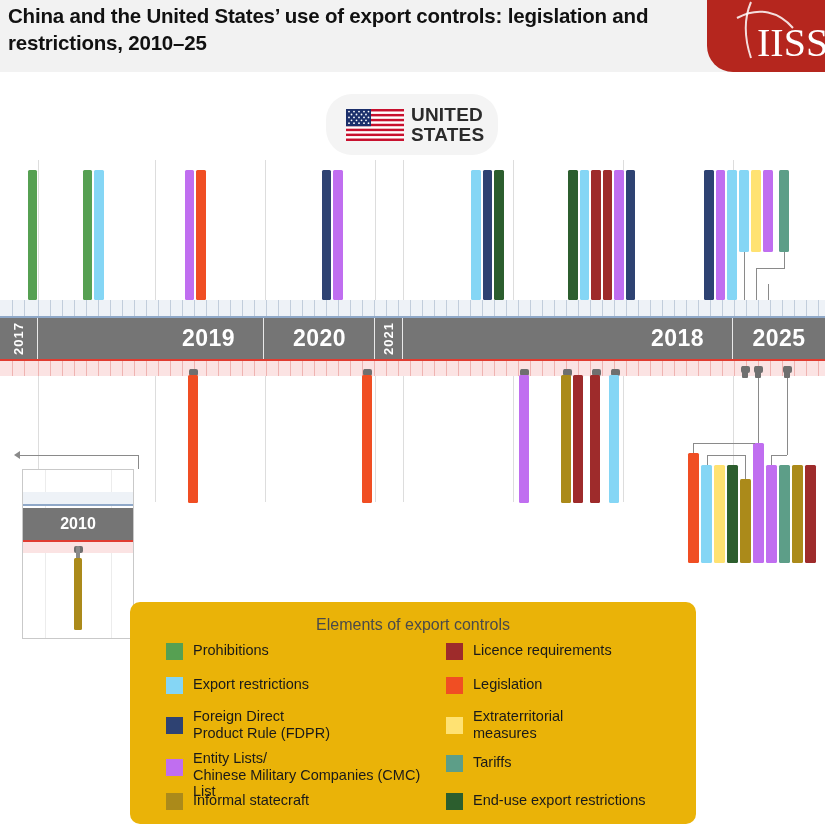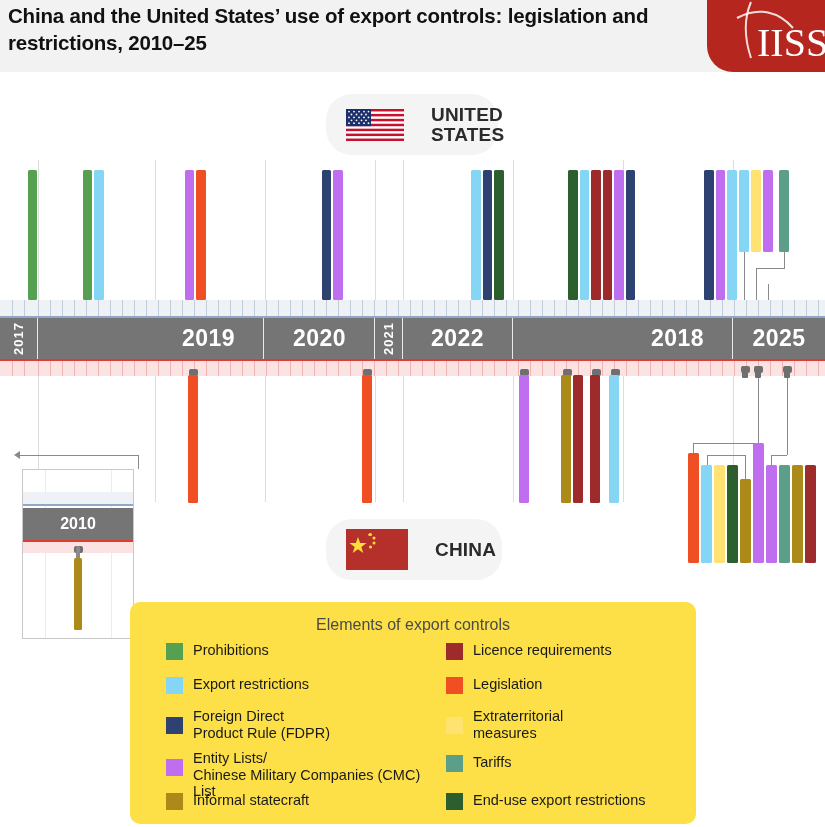--- a/index.html
+++ b/index.html
@@ -25,21 +25,21 @@
   .logo-block {
     position: absolute; right: 0; top: 0; width: 118px; height: 72px;
     background: #b5261e; border-bottom-left-radius: 26px;
     overflow: hidden;
   }
   .logo-svg { position: absolute; left: 0; top: 0; }
 
   
   .pill {
     position: absolute; background: #f4f4f4; border-radius: 26px;
-    display: flex; align-items: center; gap: 27px;
+    display: flex; align-items: center; gap: 7px;
     padding: 0 20px;
   }
   .pill-us { left: 326px; top: 94px; width: 172px; height: 61px; }
   .pill-cn { left: 326px; top: 519px; width: 176px; height: 61px; }
   .pill-label {
     font-size: 19px; font-weight: bold; color: #2b2b2b;
     line-height: 1.05; letter-spacing: 0.2px;
   }
   .flag { flex: 0 0 auto; display:block; }
 
@@ -120,21 +120,21 @@
     position: absolute; left: 14px; top: 379px;
     width: 0; height: 0;
     border-top: 4px solid transparent;
     border-bottom: 4px solid transparent;
     border-right: 6px solid #8a8a8a;
   }
 
   
   .legend {
     position: absolute; left: 130px; top: 602px; width: 566px; height: 222px;
-    background: #fde047; border-radius: 10px;
+    background: #eab308; border-radius: 10px;
   }
   .legend-title {
     position: absolute; left: 0; top: 14px; width: 566px; text-align: center;
     font-size: 16px; color: #4a4a4a;
   }
   .legend-col { position: absolute; top: 40px; }
   .legend-col.left  { left: 36px;  width: 280px; }
   .legend-col.right { left: 316px; width: 240px; }
   .legend-item { position: absolute; display: flex; align-items: flex-start; gap: 10px; }
   .swatch { flex: 0 0 auto; width: 17px; height: 17px; margin-top: 1px; }
@@ -194,34 +194,20 @@
           <circle cx="8" cy="14.2" r="0.9"></circle>
           <circle cx="13" cy="14.2" r="0.9"></circle>
           <circle cx="18" cy="14.2" r="0.9"></circle>
           <circle cx="22.5" cy="14.2" r="0.9"></circle>
       </g>
     </svg>
     <div class="pill-label">UNITED
 STATES</div>
   </div>
 
-  <div class="pill pill-cn">
-    <svg class="flag" width="62" height="41" viewBox="0 0 62 41">
-      <rect width="62" height="41" fill="#b5302a"></rect>
-      <g fill="#ffde3a">
-        <polygon points="12,8 14.1,14.1 20.5,14.1 15.3,17.9 17.3,24 12,20.2 6.7,24 8.7,17.9 3.5,14.1 9.9,14.1"></polygon>
-        <polygon points="24,4 24.9,6.2 27.2,6.2 25.4,7.6 26,9.8 24,8.5 22,9.8 22.6,7.6 20.8,6.2 23.1,6.2" transform="scale(0.62) translate(14,2)"></polygon>
-        <circle cx="24.5" cy="5.5" r="1.5"></circle>
-          <circle cx="28" cy="9" r="1.5"></circle>
-        <circle cx="28" cy="14" r="1.5"></circle>
-          <circle cx="24.5" cy="18" r="1.5"></circle>
-      </g>
-    </svg>
-    <div class="pill-label">CHINA</div>
-  </div>
 
   <div class="chart">
 
     <div class="ysep up" style="left:38px"></div>
     <div class="ysep up" style="left:155px"></div>
     <div class="ysep up" style="left:265px"></div>
     <div class="ysep up" style="left:375px"></div>
     <div class="ysep up" style="left:403px"></div>
     <div class="ysep up" style="left:513px"></div>
     <div class="ysep up" style="left:623px"></div>
@@ -369,23 +355,20 @@
         </div>
       <div class="axis-cell" style="left:154px; width:110px">
           <span class="axis-label">2019</span>
         </div>
       <div class="axis-cell" style="left:265px; width:110px">
           <span class="axis-label">2020</span>
         </div>
       <div class="axis-cell" style="left:375px; width:28px">
           <span class="axis-label rot">2021</span>
         </div>
-      <div class="axis-cell" style="left:403px; width:110px">
-          <span class="axis-label">2022</span>
-        </div>
       <div class="axis-cell" style="left:623px; width:110px">
           <span class="axis-label">2018</span>
         </div>
       <div class="axis-cell" style="left:733px; width:92px">
           <span class="axis-label">2025</span>
         </div>
     </div>
 
     <div class="band-cn">
       <div class="minitick cn" style="left:12px"></div>

